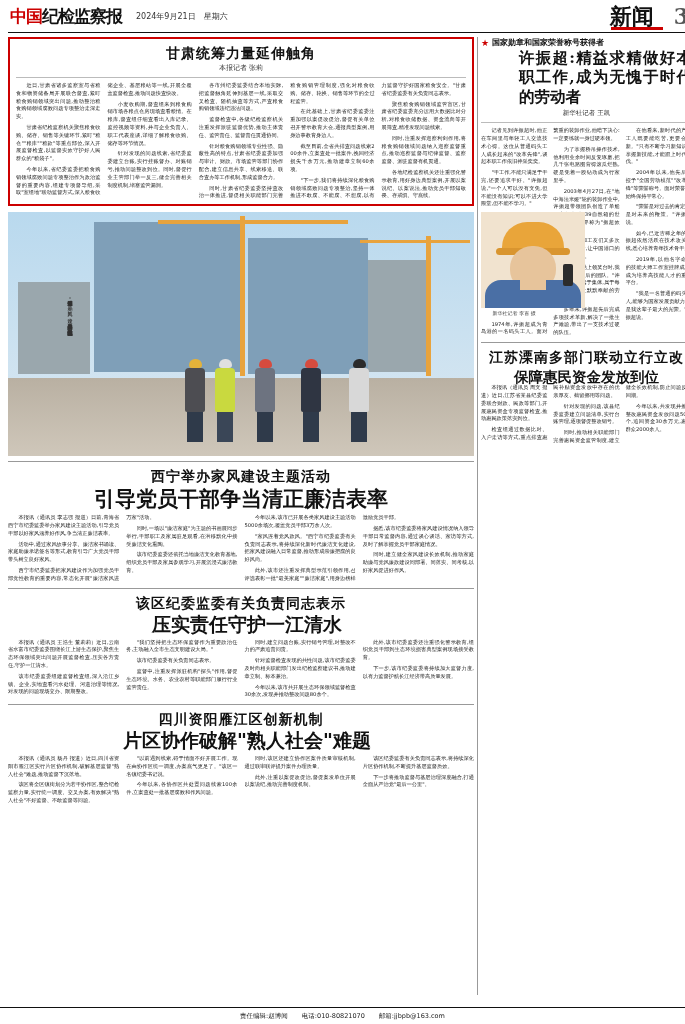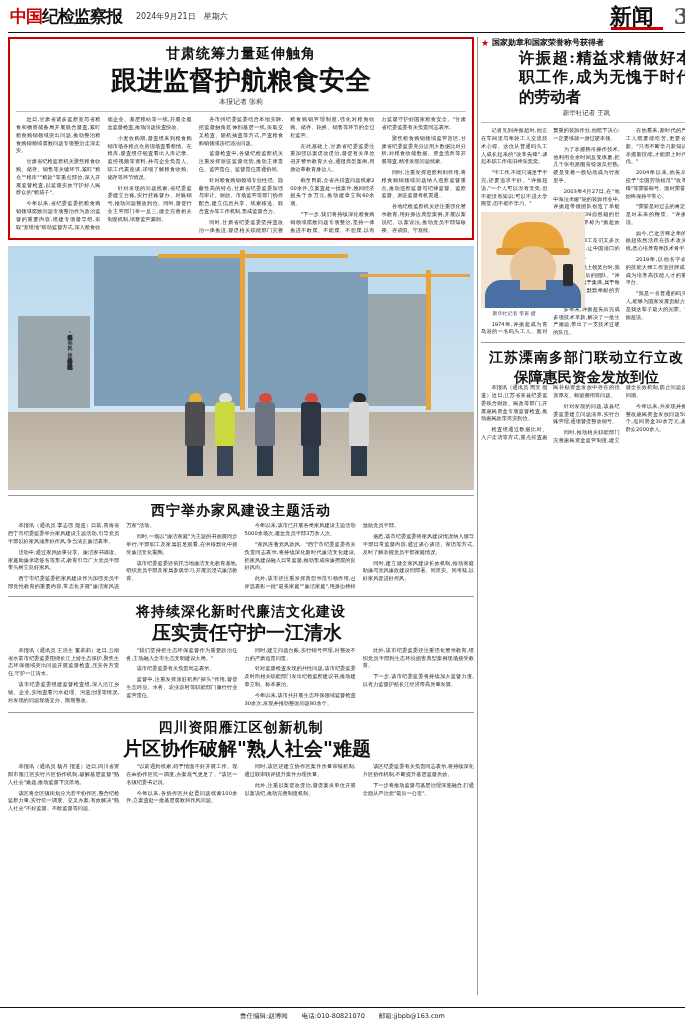--- a/index.html
+++ b/index.html
@@ -90,21 +90,20 @@
     </div>
     <div class="mast-underline"></div>
   </div>
 
   <div class="body-wrap">
 
     <div class="left-col">
 
       <div class="framed">
         <div class="hl-kicker">甘肃统筹力量延伸触角</div>
-        <div class="hl-main">跟进监督护航粮食安全</div>
         <div class="byline">本报记者 张莉</div>
         <div class="thin-rule"></div>
         <div class="cols">
           <p>近日,甘肃省诸多监察室与省粮食和物资储备局开展联合督查,紧盯粮食购销领域突出问题,推动整治粮食购销领域腐败问题专项整治走深走实。</p>
           <p>甘肃省纪检监察机关聚焦粮食收购、储存、销售等关键环节,紧盯"粮仓""粮库""粮款"等重点部位,深入开展监督检查,以监督实效守护好人民群众的"粮袋子"。</p>
           <p>今年以来,省纪委监委把粮食购销领域腐败问题专项整治作为政治监督的重要内容,组建专项督导组,采取"室组地"联动监督方式,深入粮食收储企业、基层粮站等一线,开展全覆盖监督检查,推动问题快查快改。</p>
           <p>小麦收购期,督查组来到粮食购销市场各粮点仓房现场查看粮情。在粮库,督查组仔细查看出入库记录、监控视频等资料,并与企业负责人、职工代表座谈,详细了解粮食收购、储存等环节情况。</p>
           <p>针对发现的问题线索,省纪委监委建立台账,实行挂账督办、对账销号,推动问题整改到位。同时,督促行业主管部门举一反三,健全完善相关制度机制,堵塞监管漏洞。</p>
           <p>各市州纪委监委结合本地实际,把监督触角延伸到基层一线,采取交叉检查、随机抽查等方式,严查粮食购销领域违纪违法问题。</p>
           <p>监督检查中,各级纪检监察机关注重发挥派驻监督优势,推动主体责任、监管责任、监督责任贯通协同。</p>
@@ -157,38 +156,39 @@
             <div class="p-legs"></div>
         </div>
 
         <div class="caption-side">福建省龙岩市纪委监委推进"党风+民风"建设,持续整治群众身边不正之风和腐败问题,图为纪检监察干部在建筑工地了解惠民政策落实情况。</div>
       </div>
 
       <div class="rule"></div>
 
       <div class="story">
         <div class="hl-kicker">西宁举办家风建设主题活动</div>
+        <div class="hl-main h2">引导党员干部争当清正廉洁表率</div>
         <div class="cols c4">
           <p>本报讯（通讯员 李志强 报道）日前,青海省西宁市纪委监委举办家风建设主题活动,引导党员干部以好家风涵养好作风,争当清正廉洁表率。</p>
           <p>活动中,通过家风故事分享、廉洁家书诵读、家庭助廉承诺签名等形式,教育引导广大党员干部带头树立良好家风。</p>
           <p>西宁市纪委监委把家风建设作为加强党员干部党性教育的重要内容,常态化开展"廉洁家风进万家"活动。</p>
           <p>同时,一场以"廉洁家庭"为主题的书画展同步举行,干部职工及家属驻足观看,在潜移默化中接受廉洁文化熏陶。</p>
           <p>该市纪委监委还依托当地廉洁文化教育基地,组织党员干部及家属参观学习,开展沉浸式廉洁教育。</p>
           <p>今年以来,该市已开展各类家风建设主题活动5000余场次,覆盖党员干部3万余人次。</p>
           <p>"家风连着党风政风。"西宁市纪委监委有关负责同志表示,将持续深化新时代廉洁文化建设,把家风建设融入日常监督,推动形成崇廉拒腐的良好风尚。</p>
           <p>此外,该市还注重发挥典型示范引领作用,선评选表彰一批"最美家庭""廉洁家庭",用身边榜样激励党员干部。</p>
           <p>据悉,该市纪委监委将家风建设情况纳入领导干部日常监督内容,通过谈心谈话、家访等方式,及时了解掌握党员干部家庭情况。</p>
           <p>同时,建立健全家风建设长效机制,推动家庭助廉与党风廉政建设同部署、同落实、同考核,以好家风促进好作风。</p>
         </div>
       </div>
 
       <div class="rule"></div>
 
       <div class="story">
-        <div class="hl-kicker">将持续深化新时代廉洁文化建设</div>
+        <div class="hl-kicker">该区纪委监委有关负责同志表示</div>
         <div class="hl-main h3">压实责任守护一江清水</div>
         <div class="cols c4">
           <p>本报讯（通讯员 王浩生 董莉莉）近日,云南省水富市纪委监委围绕长江上游生态保护,聚焦生态环保领域突出问题开展监督检查,压实各方责任,守护一江清水。</p>
           <p>该市纪委监委组建监督检查组,深入沿江乡镇、企业,实地查看污水处理、河道治理等情况,对发现的问题现场交办、限期整改。</p>
           <p>"我们坚持把生态环保监督作为重要政治任务,主动融入全市生态文明建设大局。"</p>
           <p>该市纪委监委有关负责同志表示。</p>
           <p>监督中,注重发挥派驻机构"探头"作用,督促生态环境、水务、农业农村等职能部门履行行业监管责任。</p>
           <p>同时,建立问题台账,实行销号管理,对整改不力的严肃追责问责。</p>
           <p>针对监督检查发现的共性问题,该市纪委监委及时向相关职能部门发出纪检监察建议书,推动建章立制、标本兼治。</p>
           <p>今年以来,该市共开展生态环保领域监督检查30余次,发现并推动整改问题80余个。</p>

